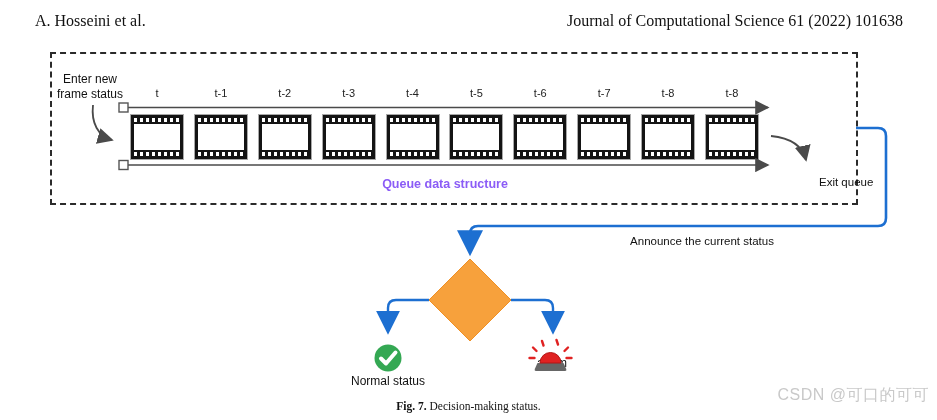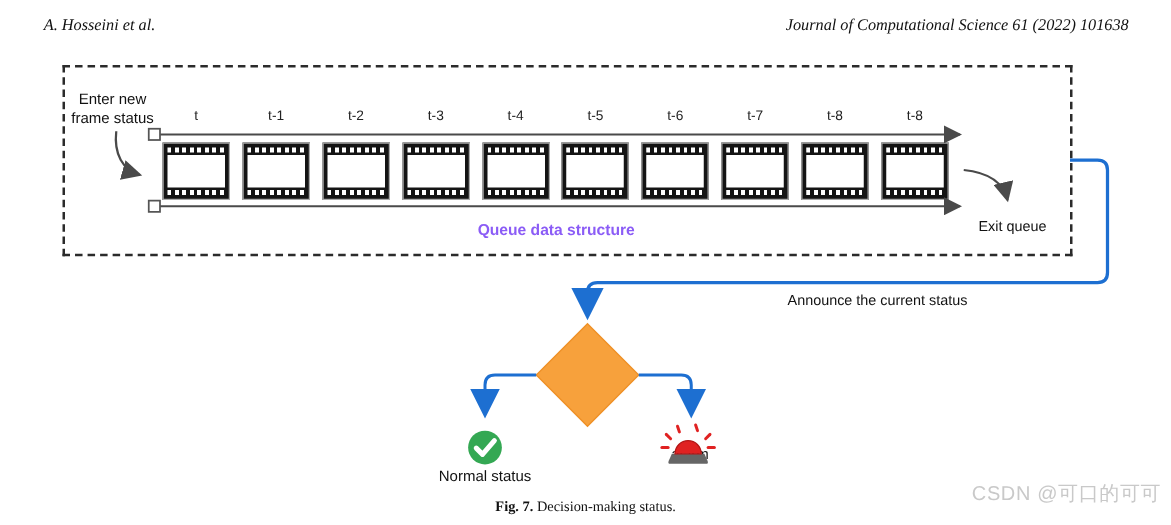--- a/index.html
+++ b/index.html
@@ -10,40 +10,40 @@
     --arrow-gray:#4a4a4a;
     --watermark-gray:#c9c9c9;
   }
   html,body{margin:0;padding:0;background:#fff;}
   .page{
     position:relative;width:937px;height:420px;background:#ffffff;
     font-family:"Liberation Sans",sans-serif;color:#1a1a1a;overflow:hidden;
   }
   .abs{position:absolute;}
   .serif{font-family:"Liberation Serif","DejaVu Serif",serif;}
-  .hdr{font-style:italic;font-size:13px;color:#111;}
+  .hdr{font-size:16px;color:#111;}
   .dashed-box{
     left:50px;top:52px;width:804px;height:149px;
     border:2px dashed #2b2b2b;background:transparent;
   }
   .enter-label{left:46px;top:72px;width:88px;text-align:center;font-size:12px;line-height:1.25;color:#111;}
   .labels-row,.frames-row{left:130px;width:629px;display:flex;justify-content:space-between;}
   .labels-row{top:87px;}
   .frames-row{top:114px;}
   .qlabel{width:54px;text-align:center;font-size:11px;color:#222;}
   .film-frame{
     width:54px;height:46px;background:#141414;border:1px solid #a9a9a9;
     box-sizing:border-box;padding:2px 3px;display:flex;flex-direction:column;
   }
   .sprocket{height:4px;flex:0 0 auto;
     background-image:repeating-linear-gradient(90deg,#ffffff 0 3px,#141414 3px 6px);
     margin:1px 0;}
   .film-center{flex:1 1 auto;background:#ffffff;margin:1px 0;}
   .queue-title{left:345px;top:177px;width:200px;text-align:center;font-weight:bold;font-size:12.5px;color:#8b5cf6;}
-  .exit-label{left:777px;top:176px;width:66px;text-align:center;font-size:11.5px;color:#111;}
+  .exit-label{left:819px;top:176px;width:66px;text-align:left;font-size:11.5px;color:#111;}
   .announce-label{left:602px;top:235px;width:200px;text-align:center;font-size:11.5px;color:#111;}
   .majority-label{left:418px;top:293px;width:104px;text-align:center;font-size:11px;color:#111;}
   .normal-label{left:336px;top:374px;width:104px;text-align:center;font-size:12px;color:#111;}
   .alarm-label{left:522px;top:356px;width:60px;text-align:center;font-size:12px;color:#111;}
   .caption{left:0;top:400px;width:937px;text-align:center;font-size:11.5px;color:#111;}
   .caption .tag{font-weight:bold;}
   .watermark{
     right:8px;top:385px;font-size:16px;color:var(--watermark-gray,#c9c9c9);
     text-shadow:1px 1px 0 #ffffff;letter-spacing:0.5px;
   }

